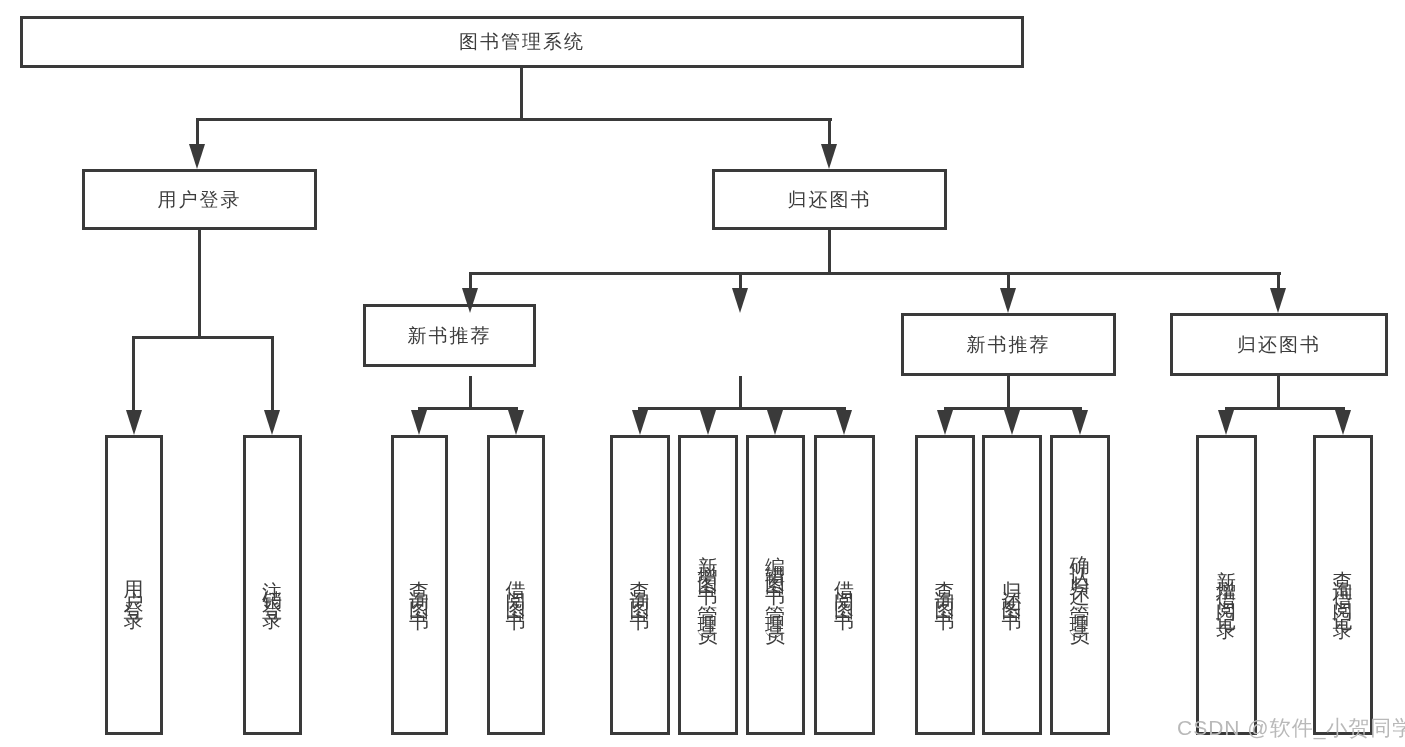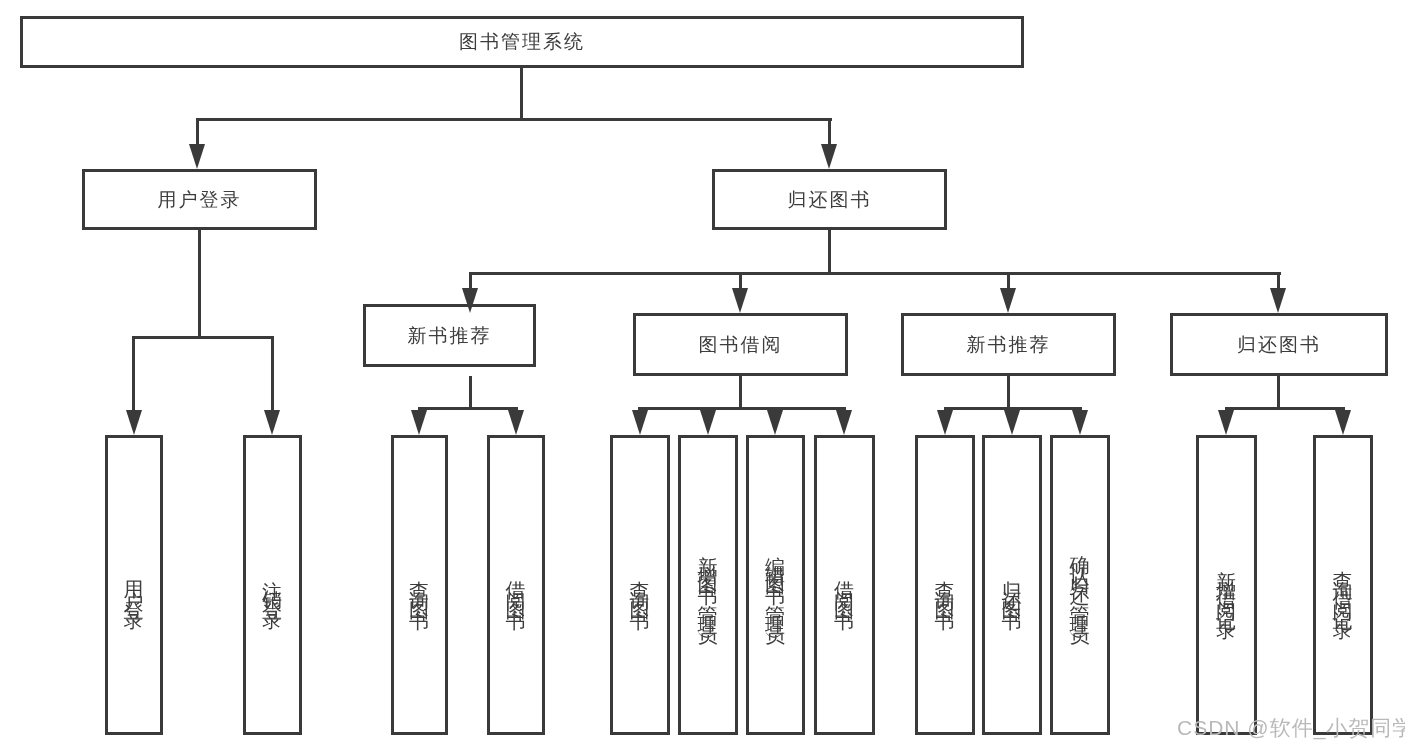--- a/index.html
+++ b/index.html
@@ -47,23 +47,20 @@
 
   <div class="node h" style="left:82px;top:169px;width:235px;height:61px;">
     <span>用户登录</span>
   </div>
   <div class="node h" style="left:712px;top:169px;width:235px;height:61px;">
     <span>归还图书</span>
   </div>
 
   <div class="node h" style="left:363px;top:304px;width:173px;height:63px;">
     <span>新书推荐</span>
-  </div>
-  <div class="node h" style="left:633px;top:313px;width:215px;height:63px;">
-    <span>图书借阅</span>
   </div>
   <div class="node h" style="left:901px;top:313px;width:215px;height:63px;">
     <span>新书推荐</span>
   </div>
   <div class="node h" style="left:1170px;top:313px;width:218px;height:63px;">
     <span>归还图书</span>
   </div>
 
   <div class="node v" style="left:105px;top:435px;width:58px;height:300px;">
     <span class="vtext">用户登录</span>

